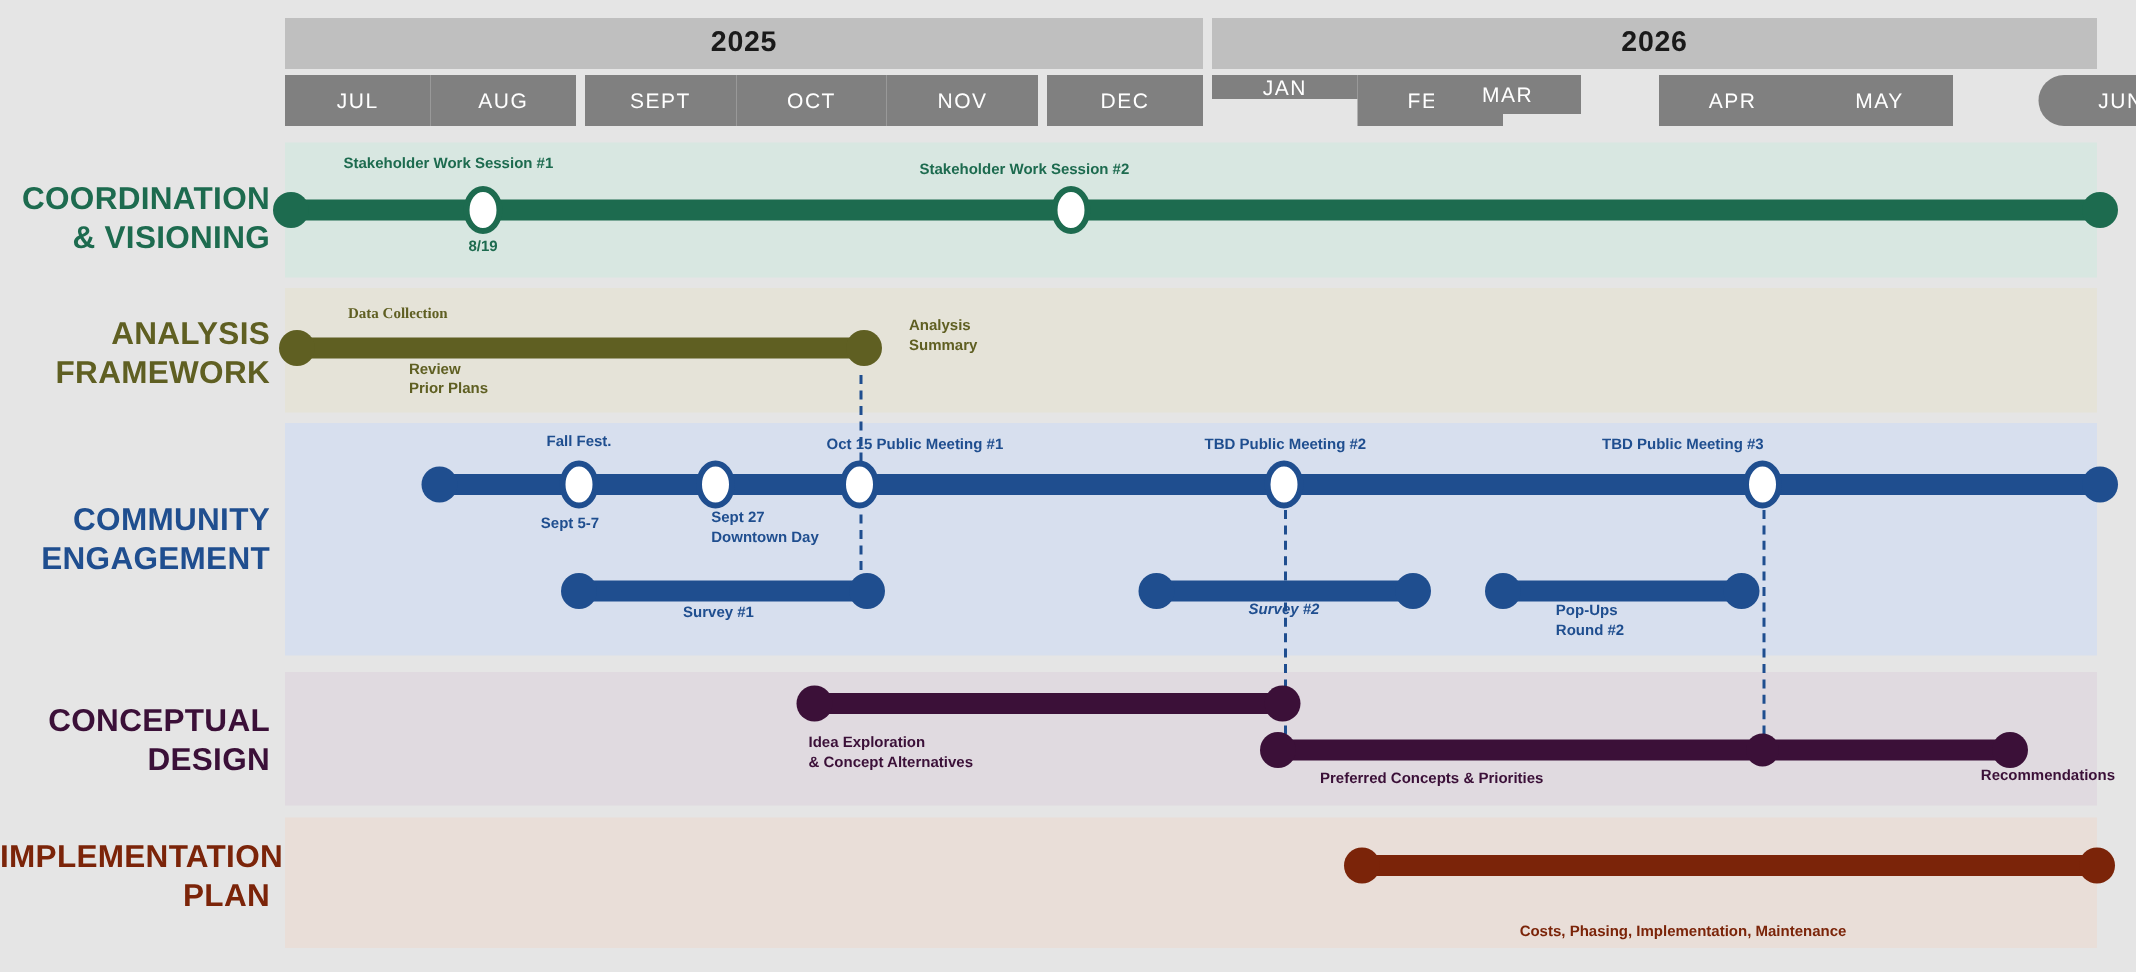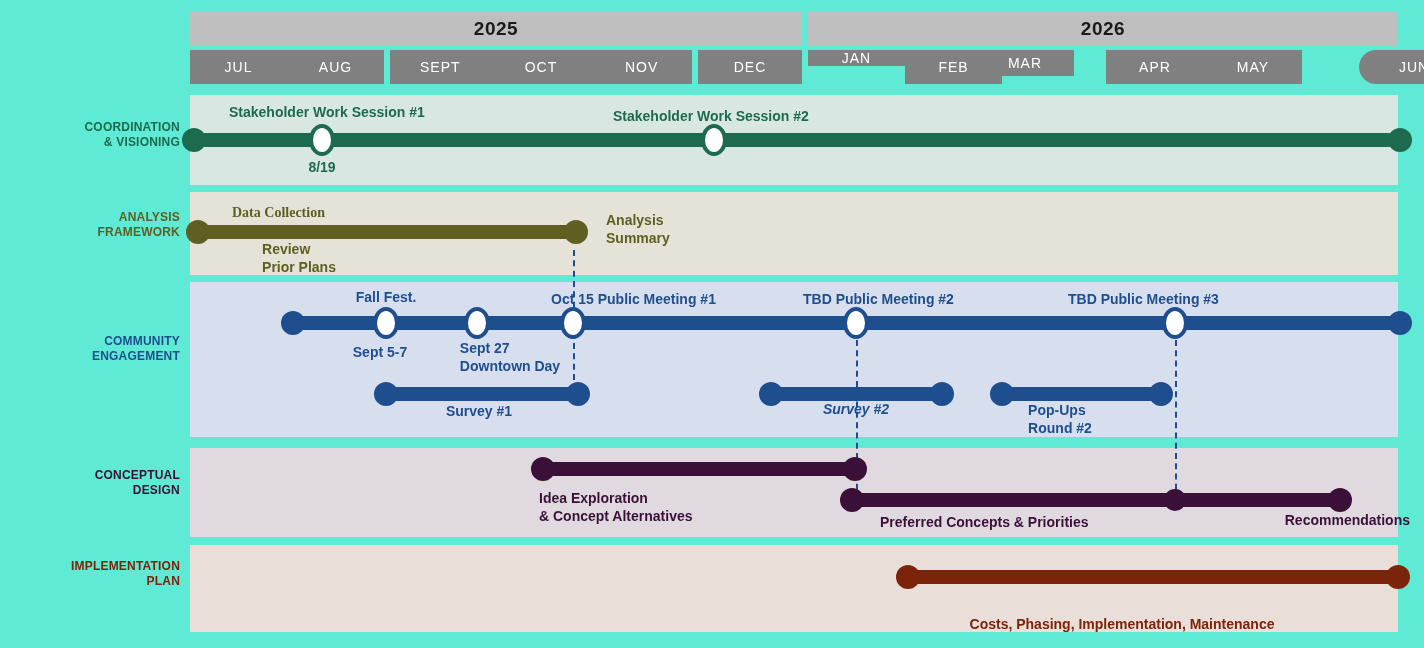--- a/index.html
+++ b/index.html
@@ -11,21 +11,21 @@
   body {
     font-family: "Liberation Sans", sans-serif;
     width: 1424px;
     height: 648px;
     overflow: hidden;
   }
   #stage {
     position: relative;
     width: 1424px;
     height: 648px;
-    background: #5eead4;
+    background: #e5e5e5;
   }
 
   
   .year-cell {
     position: absolute;
     background: #bfbfbf;
     color: #1a1a1a;
     font-weight: bold;
     font-size: 19px;
     display: flex;
@@ -51,21 +51,21 @@
     width: 1208px;
   }
 
   
   .row-label {
     position: absolute;
     left: 0;
     width: 180px;
     text-align: right;
     font-weight: bold;
-    font-size: 12px;
+    font-size: 21px;
     line-height: 1.22;
     letter-spacing: 0.2px;
   }
 
   
   .bar {
     position: absolute;
     border-radius: 999px;
   }
   .endcap {
@@ -81,21 +81,21 @@
   .dashline {
     position: absolute;
     width: 0;
     border-left-width: 2px;
     border-left-style: dashed;
   }
 
   
   .cap {
     position: absolute;
-    font-size: 14px;
+    font-size: 10px;
     font-weight: bold;
     line-height: 1.25;
     white-space: nowrap;
   }
   .cap.center { transform: translateX(-50%); }
   .cap.right  { transform: translateX(-100%); }
 </style>
 </head>
 <body>
 
@@ -104,21 +104,21 @@
       <div class="year-cell" style="left: 190px; top: 12px; width: 612px; height: 34px;">2025</div>
       <div class="year-cell" style="left: 808px; top: 12px; width: 590px; height: 34px;">2026</div>
       <div class="month-cell" style="left: 190px; top: 50px; width: 97px; height: 34px;">JUL</div>
       <div class="month-cell" style="left: 287px; top: 50px; width: 97px; height: 34px;">AUG</div>
       <div class="month-cell" style="left: 390px; top: 50px; width: 100.667px; height: 34px;">SEPT</div>
       <div class="month-cell" style="left: 490.667px; top: 50px; width: 100.667px; height: 34px;">OCT</div>
       <div class="month-cell" style="left: 591.333px; top: 50px; width: 100.667px; height: 34px;">NOV</div>
       <div class="month-cell" style="left: 698px; top: 50px; width: 104px; height: 34px;">DEC</div>
       <div class="month-cell" style="left: 808px; top: 50px; width: 97px; height: 16px;">JAN</div>
       <div class="month-cell" style="left: 905px; top: 50px; width: 97px; height: 34px;">FEB</div>
-      <div class="month-cell" style="left: 976px; top: 50px; width: 98px; height: 26px;">MAR</div>
+      <div class="month-cell" style="left: 956px; top: 50px; width: 98px; height: 26px;">MAR</div>
       <div class="month-cell" style="left: 1106px; top: 50px; width: 98px; height: 34px;">APR</div>
       <div class="month-cell" style="left: 1204px; top: 50px; width: 98px; height: 34px;">MAY</div>
       <div class="month-cell" style="left: 1359px; top: 50px; width: 110px; height: 34px; border-radius: 17px;">JUN</div>
     </div>
   <div id="bands-layer">
       <div class="band" style="top: 95px; height: 90px; background: rgb(216, 231, 225);"></div>
       <div class="band" style="top: 192px; height: 83px; background: rgb(229, 227, 216);"></div>
       <div class="band" style="top: 282px; height: 155px; background: rgb(215, 223, 238);"></div>
       <div class="band" style="top: 448px; height: 89px; background: rgb(224, 218, 224);"></div>
       <div class="band" style="top: 545px; height: 87px; background: rgb(233, 222, 216);"></div>

